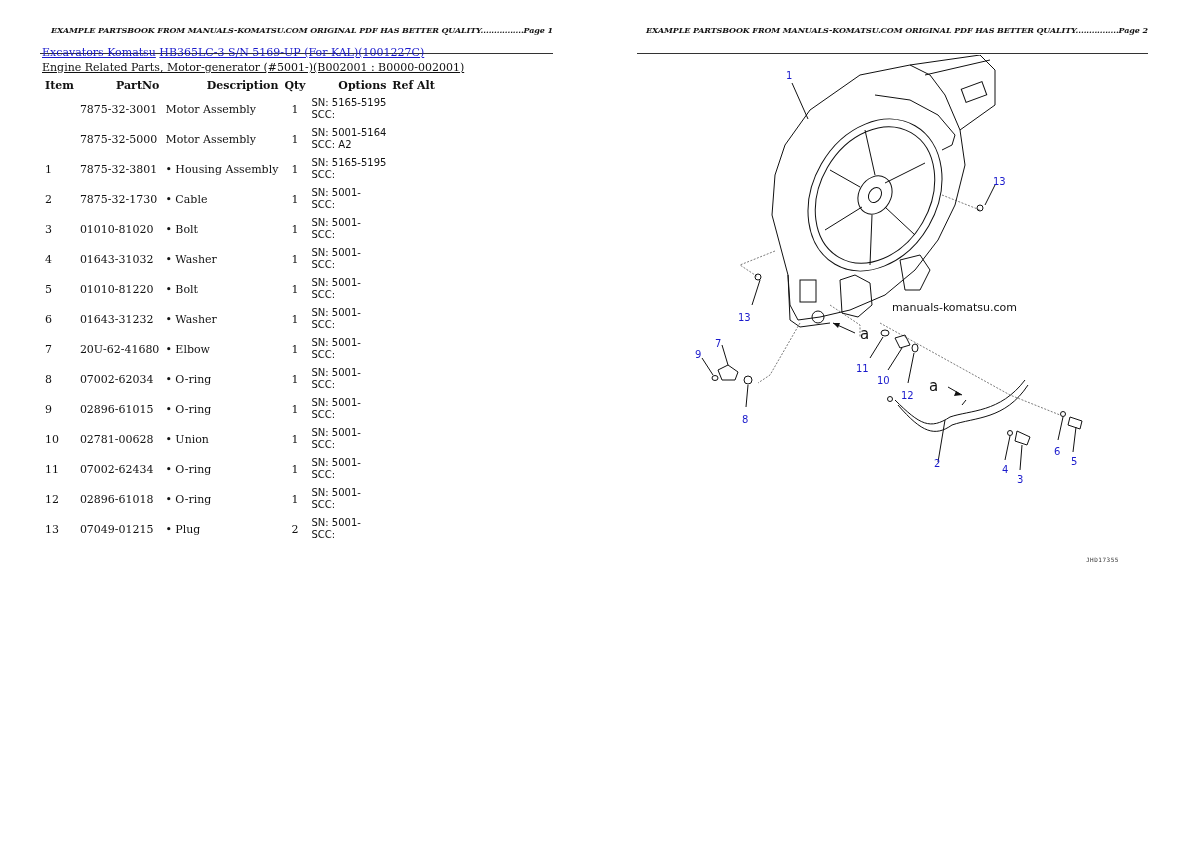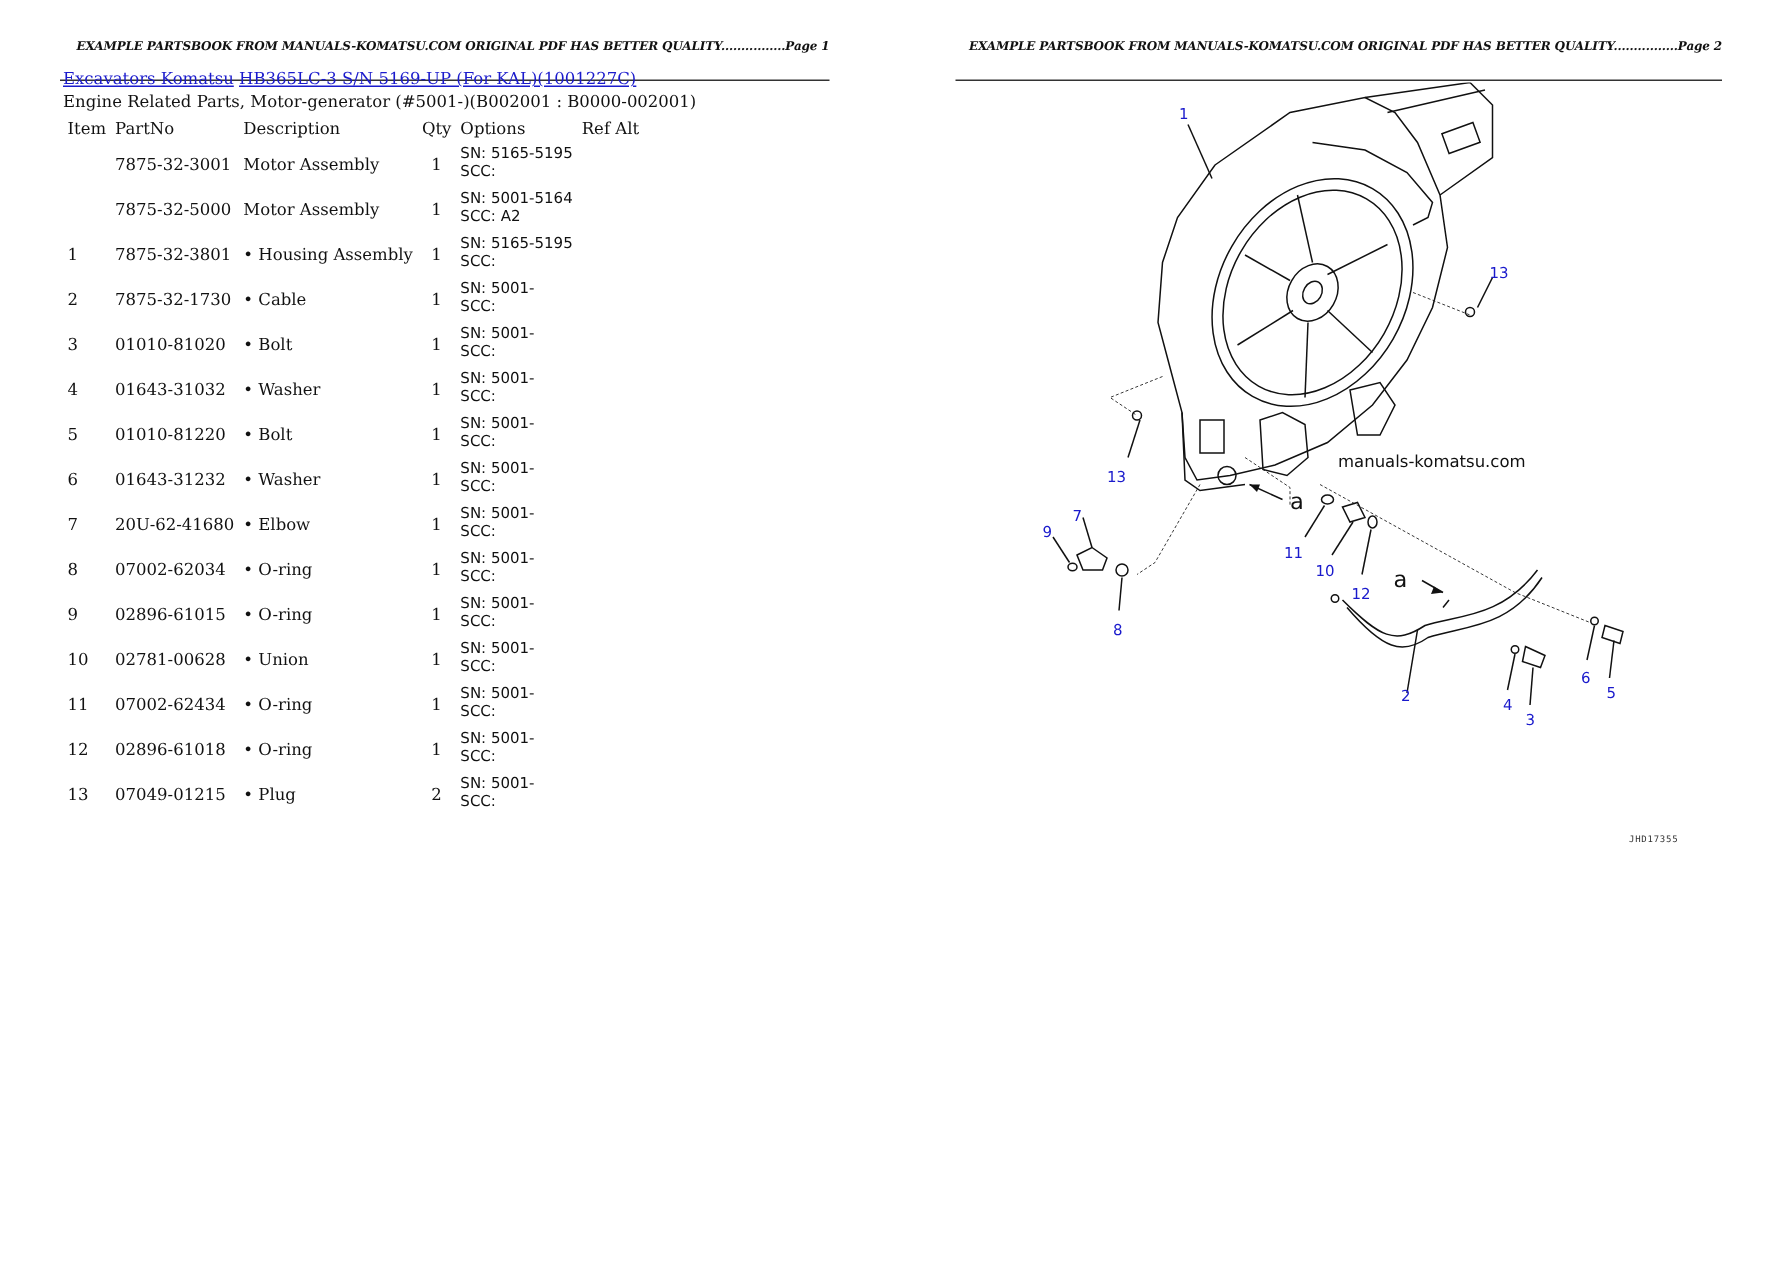--- a/index.html
+++ b/index.html
@@ -2,23 +2,23 @@
 <html><head>
 <meta charset="utf-8">
 <style>
   html, body { margin:0; padding:0; background:#ffffff; }
   body { width:1190px; height:842px; position:relative; overflow:hidden; font-family:"DejaVu Serif", serif; color:#111; }
   .page-header { position:absolute; top:25px; font-family:"DejaVu Serif", serif; font-weight:bold; font-style:italic; font-size:8px; letter-spacing:-0.1px; color:#111; text-align:right; white-space:nowrap; border-bottom:1px solid #333; padding-bottom:18px; }
   #hdr1 { left:40px; width:513px; }
   #hdr2 { left:637px; width:511px; }
   .crumbs { position:absolute; left:42px; top:46px; font-size:11px; white-space:nowrap; }
   .crumbs a { color:#1a1acc; text-decoration:underline; }
-  .subtitle { position:absolute; left:42px; top:61px; font-size:11px; white-space:nowrap; }
+  .subtitle { position:absolute; left:42px; top:61px; font-size:11px; white-space:nowrap;text-decoration:underline; }
   table.parts { position:absolute; left:42px; top:76px; border-collapse:collapse; font-size:11px; }
-  table.parts th { font-weight:normal; font-size:11px; text-align:left; padding:1px 3px; height:16px; white-space:nowrap; }
+  table.parts th { font-weight:bold; font-size:11px; text-align:right; padding:1px 3px; height:16px; white-space:nowrap; }
   table.parts td { padding:0 3px; height:30px; vertical-align:middle; white-space:nowrap; }
   td.c-item { width:24px; text-align:left; }
   td.c-part { width:70px; text-align:left; }
   td.c-desc { width:100px; text-align:left; }
   td.c-qty  { width:18px; text-align:center; }
   td.c-opt  { width:70px; font-family:"DejaVu Sans", sans-serif; font-size:10px; line-height:12px; }
   td.c-ref  { width:40px; }
   .opt-line { display:block; }
   .diagram { position:absolute; left:680px; top:55px; width:460px; height:470px; }
   .callout { font-family:"DejaVu Sans", sans-serif; font-size:10px; fill:#1a1acc; }

